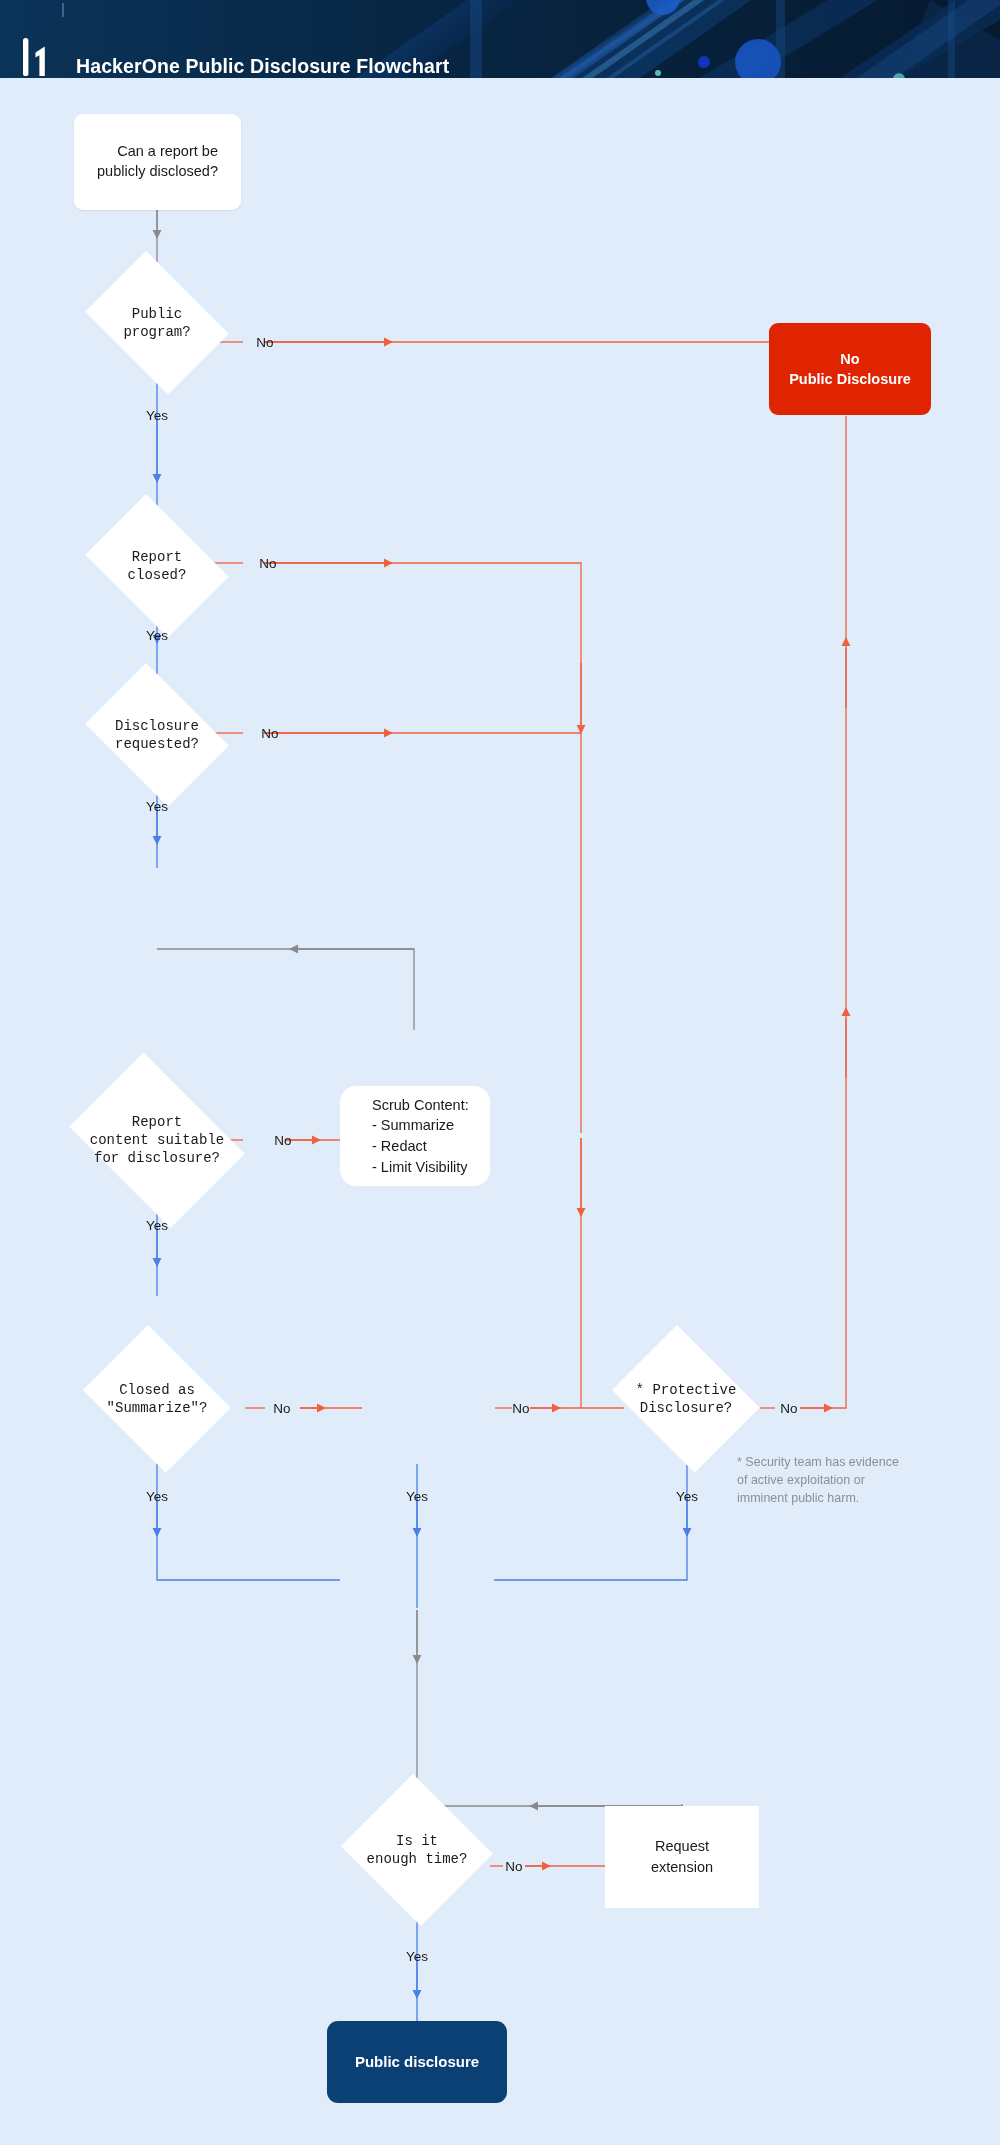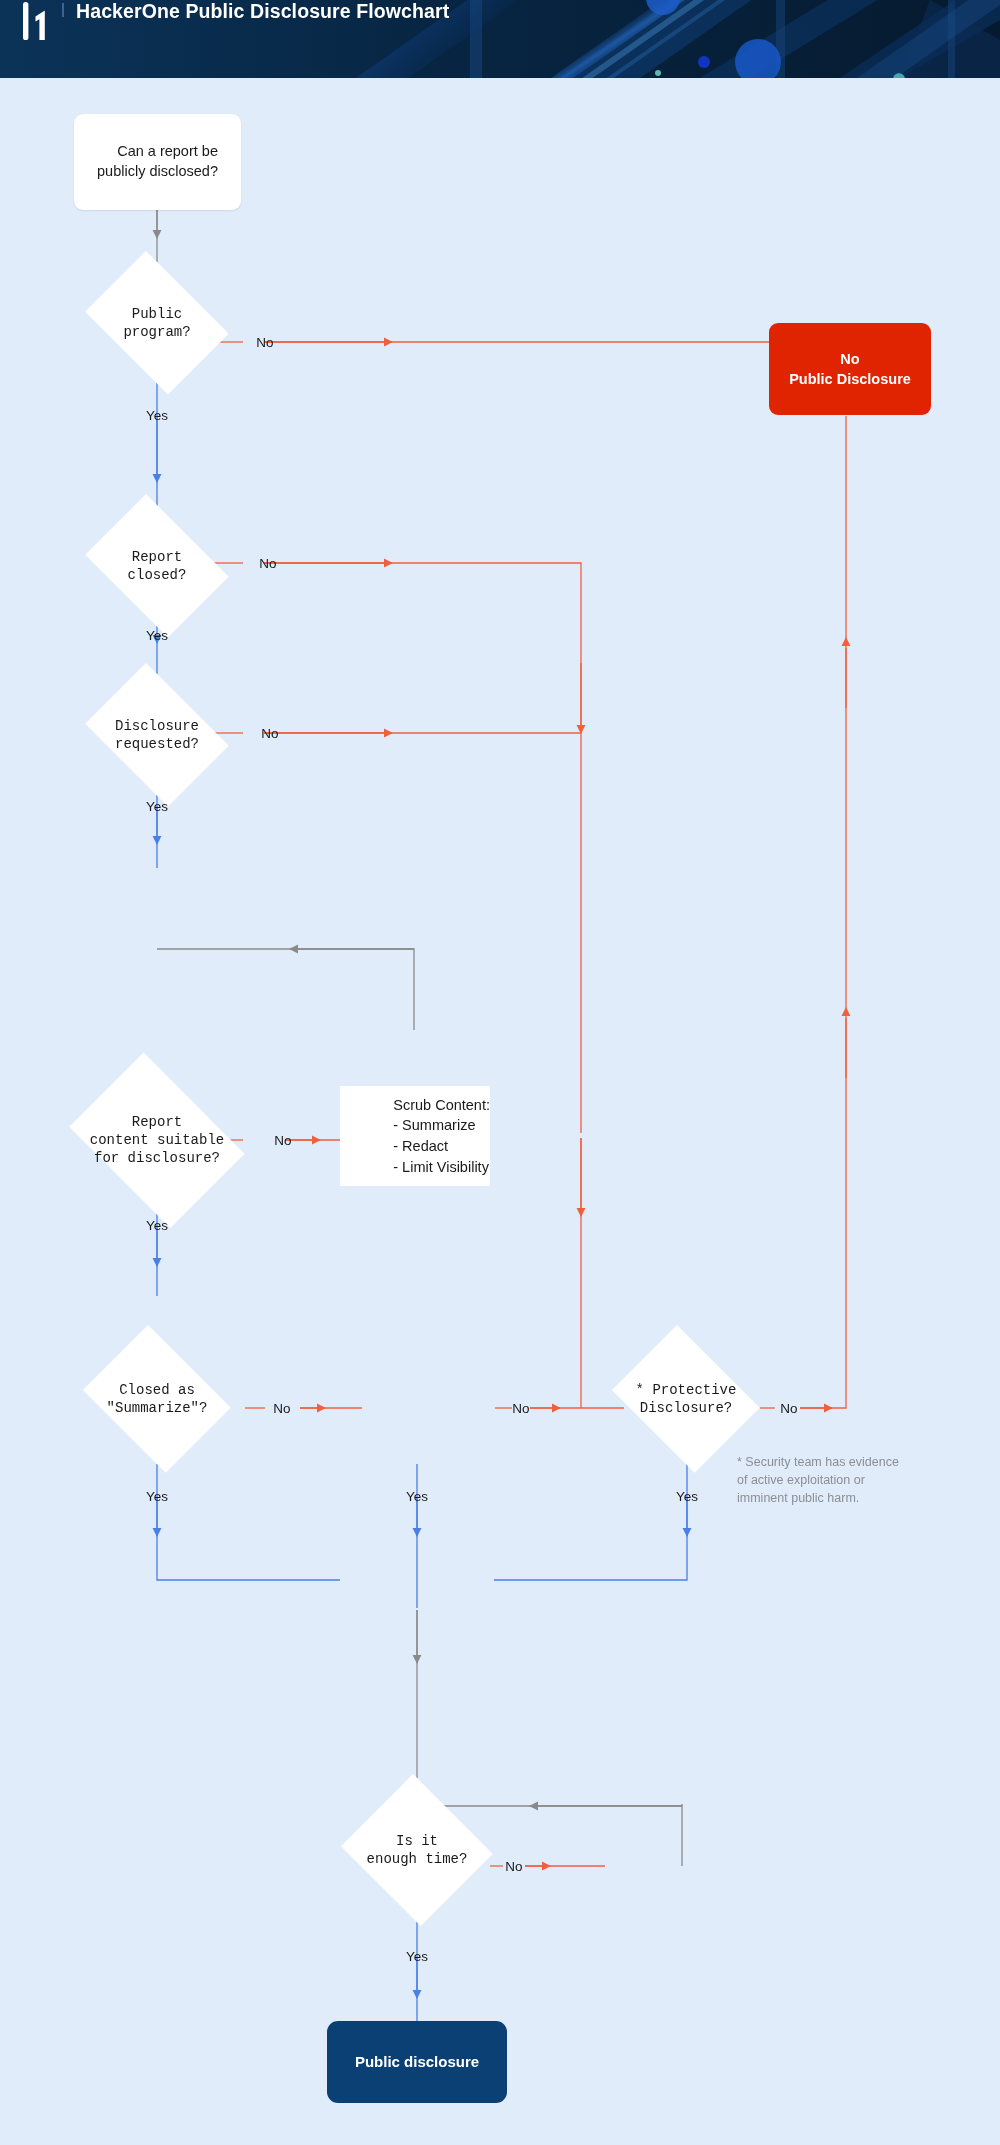--- a/index.html
+++ b/index.html
@@ -13,21 +13,21 @@
 
   
   #header{
     position:absolute;left:0;top:0;width:1000px;height:78px;
     background:linear-gradient(100deg,#0a2f52 0%,#0a2b4c 25%,#06233f 55%,#071d33 100%);
     overflow:hidden;
   }
   #header-deco{position:absolute;left:0;top:0;width:1000px;height:78px;}
   #header-inner{
     position:absolute;left:0;top:0;width:1000px;height:78px;
-    display:flex;align-items:flex-start;gap:22px;padding-left:20px;box-sizing:border-box;
+    display:flex;align-items:flex-end;gap:22px;padding-left:20px;box-sizing:border-box;
   }
   #logo{width:34px;height:42px;position:relative;flex:0 0 auto;}
   #logo svg{display:block;}
   #page-title{
     color:#ffffff;font-size:19.5px;font-weight:bold;letter-spacing:0.1px;
     white-space:nowrap;
   }
 
   
   #canvas{position:absolute;left:0;top:78px;width:1000px;height:2067px;}
@@ -39,21 +39,21 @@
   .term{
     background:#ffffff;border-radius:9px;
     color:#1a1a1a;font-size:14.5px;line-height:1.35;
   }
   .term.start{box-shadow:0 1px 2px rgba(20,40,80,0.10);}
   .term.red{background:#e02401;color:#ffffff;font-weight:bold;border-radius:9px;font-size:14.5px;line-height:1.38;}
   .term.navy{background:#0b4075;color:#ffffff;font-weight:bold;border-radius:11px;font-size:15px;}
 
   
   .proc{background:#ffffff;color:#1a1a1a;font-size:14.5px;line-height:1.42;}
-  .proc.left{justify-content:flex-end;text-align:left;padding-left:0;}
+  .proc.left{justify-content:flex-start;text-align:left;padding-left:32px;border-radius:16px;}
 
   
   .dia{background:transparent;}
   .dia .shape{
     position:absolute;left:50%;top:50%;
     width:70.7%;height:70.7%;
     transform:translate(-50%,-50%) rotate(45deg);
     background:#ffffff;
   }
   .dia .txt{
@@ -301,20 +301,24 @@
 Disclosure?</span>
   </div>
 
 
   <div class="node dia" style="left:337px;top:1700px;width:160px;height:144px;">
     <div class="shape"></div>
     <span class="txt" style="white-space:pre-line;">Is it
 enough time?</span>
   </div>
 
+  <div class="node proc" style="left:605px;top:1728px;width:154px;height:102px;">
+    <span style="white-space:pre-line;">Request
+extension</span>
+  </div>
 
   <div class="node term navy" style="left:327px;top:1943px;width:180px;height:82px;">
     <span>Public disclosure</span>
   </div>
 
   <div class="elabel c" style="left:265px;top:264px;">No</div>
   <div class="elabel c" style="left:157px;top:337px;">Yes</div>
 
   <div class="elabel c" style="left:268px;top:485px;">No</div>
   <div class="elabel c" style="left:157px;top:557px;">Yes</div>

